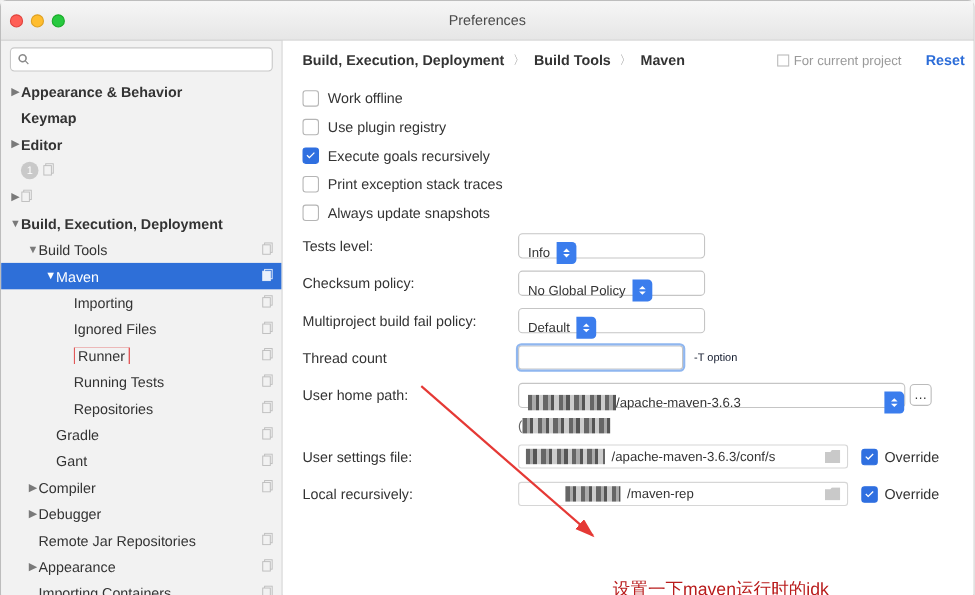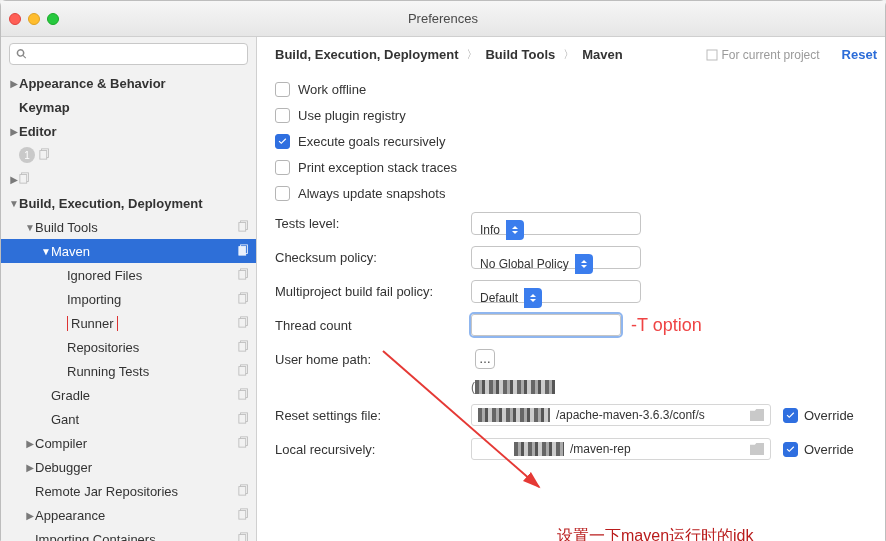--- a/index.html
+++ b/index.html
@@ -45,21 +45,21 @@
   .chk.on svg { width:11px; height:11px; fill:#fff; }
   .field-row { display:flex; align-items:center; height:34px; }
   .field-row .flab { width:196px; }
   .sel { display:inline-flex; align-items:center; height:23px; border:1px solid #c5c5c5; border-radius:4px; background:#fff; font-size:12px; padding:14px 4px 0 8px; }
   .sel .cap { background:#3b7ded; width:18px; height:20px; margin:-1px -4px -1px 6px; border-radius:0 4px 4px 0; display:flex; flex-direction:column; align-items:center; justify-content:center;}
   .sel .cap::before, .sel .cap::after { content:""; width:0;height:0;border-left:3px solid transparent;border-right:3px solid transparent;}
   .sel .cap::before{border-bottom:3px solid #fff; margin-bottom:2px;}
   .sel .cap::after{border-top:3px solid #fff;}
   .txt { height:22px; border:1px solid #c5c5c5; border-radius:3px; background:#fff; padding:0 6px; font-size:12px;}
   .txt.focus { outline:2px solid #8fb6ef; outline-offset:0; }
-  .hint { color:#ef4444; margin-left:10px; font-size:18px;}
+  .hint { color:#0f172a; margin-left:10px; font-size:10px;}
   .pixish { display:inline-block; height:14px; background:repeating-linear-gradient(90deg,#666 0 4px,#aaa 4px 7px,#555 7px 10px,#ccc 10px 14px); filter:blur(.3px);}
   .browse { width:20px; height:20px; border:1px solid #bbb; border-radius:4px; background:#fff; display:inline-flex; align-items:center; justify-content:center; font-size:12px; margin-left:4px;}
   .dirpick { height:22px; border:1px solid #d6d6d6; border-radius:3px; display:inline-flex; align-items:center; padding:0 6px; gap:6px; background:#fff;}
   .folder-ic { width:14px;height:12px; background:#c9c9c9; clip-path:polygon(0 15%,35% 15%,45% 0,100% 0,100% 100%,0 100%);}
   .ovr { display:inline-flex; align-items:center; gap:6px; margin-left:12px;}
   .annot { position:absolute; left:300px; top:445px; color:#b91c1c; font-size:16px; font-weight:500;margin-top:44px;}
   .arrow-svg { position:absolute; left:62px; top:206px; pointer-events:none; }
 </style>
 </head>
 <body>
@@ -136,57 +136,57 @@
             <span class="arrow">▼</span>
             <span class="lbl">Maven</span>
             <span><svg class="copy-icn" viewBox="0 0 14 14">
                 <rect x="3" y="1" width="8" height="10" fill="none" stroke="#888"></rect>
                 <rect x="1" y="3" width="8" height="10" fill="#f2f2f2" stroke="#888"></rect>
               </svg></span>
           </div>
           <div class="node">
             <span class="pad" style="width:56px"></span>
             <span class="arrow"></span>
+            <span class="lbl">Importing</span>
+            <span><svg class="copy-icn" viewBox="0 0 14 14">
+                <rect x="3" y="1" width="8" height="10" fill="none" stroke="#888"></rect>
+                <rect x="1" y="3" width="8" height="10" fill="#f2f2f2" stroke="#888"></rect>
+              </svg></span>
+          </div>
+          <div class="node">
+            <span class="pad" style="width:56px"></span>
+            <span class="arrow"></span>
             <span class="lbl">Ignored Files</span>
             <span><svg class="copy-icn" viewBox="0 0 14 14">
                 <rect x="3" y="1" width="8" height="10" fill="none" stroke="#888"></rect>
                 <rect x="1" y="3" width="8" height="10" fill="#f2f2f2" stroke="#888"></rect>
               </svg></span>
           </div>
-          <div class="node">
-            <span class="pad" style="width:56px"></span>
-            <span class="arrow"></span>
-            <span class="lbl">Importing</span>
-            <span><svg class="copy-icn" viewBox="0 0 14 14">
-                <rect x="3" y="1" width="8" height="10" fill="none" stroke="#888"></rect>
-                <rect x="1" y="3" width="8" height="10" fill="#f2f2f2" stroke="#888"></rect>
-              </svg></span>
-          </div>
           <div class="node runner-box">
             <span class="pad" style="width:56px"></span>
             <span class="arrow"></span>
             <span class="lbl"><span>Runner</span></span>
             <span><svg class="copy-icn" viewBox="0 0 14 14">
                 <rect x="3" y="1" width="8" height="10" fill="none" stroke="#888"></rect>
                 <rect x="1" y="3" width="8" height="10" fill="#f2f2f2" stroke="#888"></rect>
               </svg></span>
           </div>
           <div class="node">
             <span class="pad" style="width:56px"></span>
             <span class="arrow"></span>
+            <span class="lbl">Running Tests</span>
+            <span><svg class="copy-icn" viewBox="0 0 14 14">
+                <rect x="3" y="1" width="8" height="10" fill="none" stroke="#888"></rect>
+                <rect x="1" y="3" width="8" height="10" fill="#f2f2f2" stroke="#888"></rect>
+              </svg></span>
+          </div>
+          <div class="node">
+            <span class="pad" style="width:56px"></span>
+            <span class="arrow"></span>
             <span class="lbl">Repositories</span>
-            <span><svg class="copy-icn" viewBox="0 0 14 14">
-                <rect x="3" y="1" width="8" height="10" fill="none" stroke="#888"></rect>
-                <rect x="1" y="3" width="8" height="10" fill="#f2f2f2" stroke="#888"></rect>
-              </svg></span>
-          </div>
-          <div class="node">
-            <span class="pad" style="width:56px"></span>
-            <span class="arrow"></span>
-            <span class="lbl">Running Tests</span>
             <span><svg class="copy-icn" viewBox="0 0 14 14">
                 <rect x="3" y="1" width="8" height="10" fill="none" stroke="#888"></rect>
                 <rect x="1" y="3" width="8" height="10" fill="#f2f2f2" stroke="#888"></rect>
               </svg></span>
           </div>
           <div class="node">
             <span class="pad" style="width:40px"></span>
             <span class="arrow"></span>
             <span class="lbl">Gradle</span>
             <span><svg class="copy-icn" viewBox="0 0 14 14">
@@ -312,30 +312,37 @@
               <span class="cap"></span>
           </span>
         </div>
         <div class="field-row">
           <span class="flab">Thread count</span>
           <input class="txt focus" style="width: 150px;" value="">
           <span class="hint">-T option</span>
         </div>
         <div class="field-row">
           <span class="flab">User home path:</span>
+          <span class="sel" style="width:352px">
+            <span style="display:flex;align-items:center;gap:0">
+                <span class="pixish" style="width:80px"></span>
+                <span>/apache-maven-3.6.3</span>
+              </span>
+            <span class="cap" style="margin-left:auto"></span>
+          </span>
           <span class="browse">…</span>
         </div>
         <div class="field-row" style="height:22px">
           <span class="flab"></span>
           <span style="color:#666;font-size:12px;">
             <span>(</span><span class="pixish" style="width:80px;vertical-align:middle"></span>
           </span>
         </div>
         <div class="field-row">
-          <span class="flab">Reset settings file:</span>
+          <span class="flab">User settings file:</span>
           <span class="dirpick" style="width:300px">
             <span class="pixish" style="width:72px"></span>
             <span style="font-size:12px;">/apache-maven-3.6.3/conf/s</span>
             <span class="folder-ic" style="margin-left:auto"></span>
           </span>
           <span class="ovr">
             <span class="chk on">
                 <svg viewBox="0 0 16 16">
                   <path d="M6.2 11.8L2.4 8l1.2-1.2 2.6 2.6 6-6L13.4 4.6z"></path>
                 </svg>

